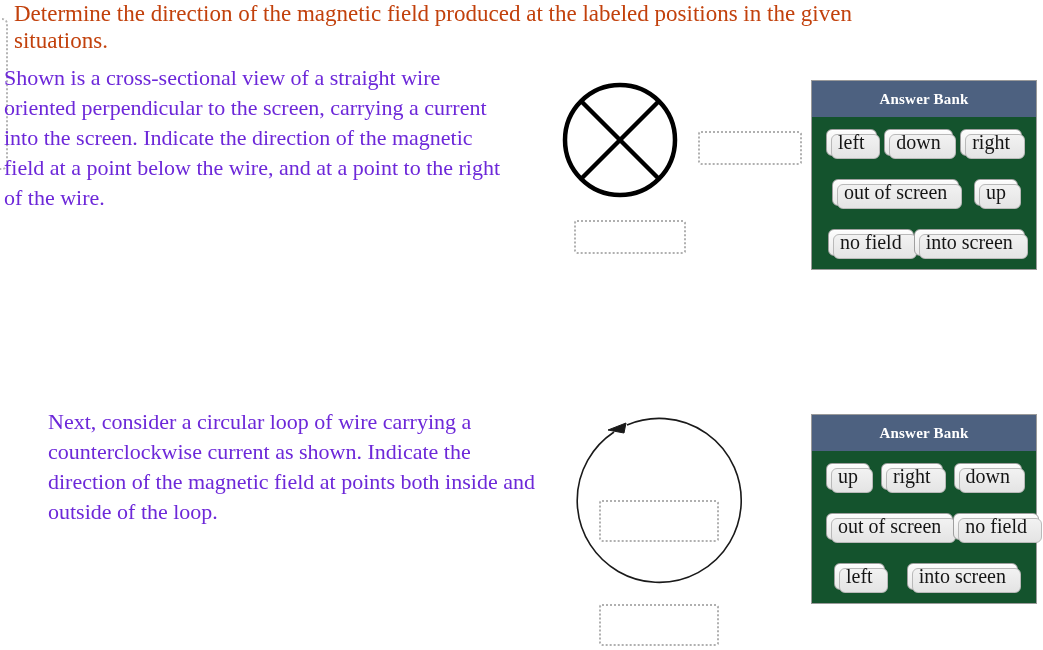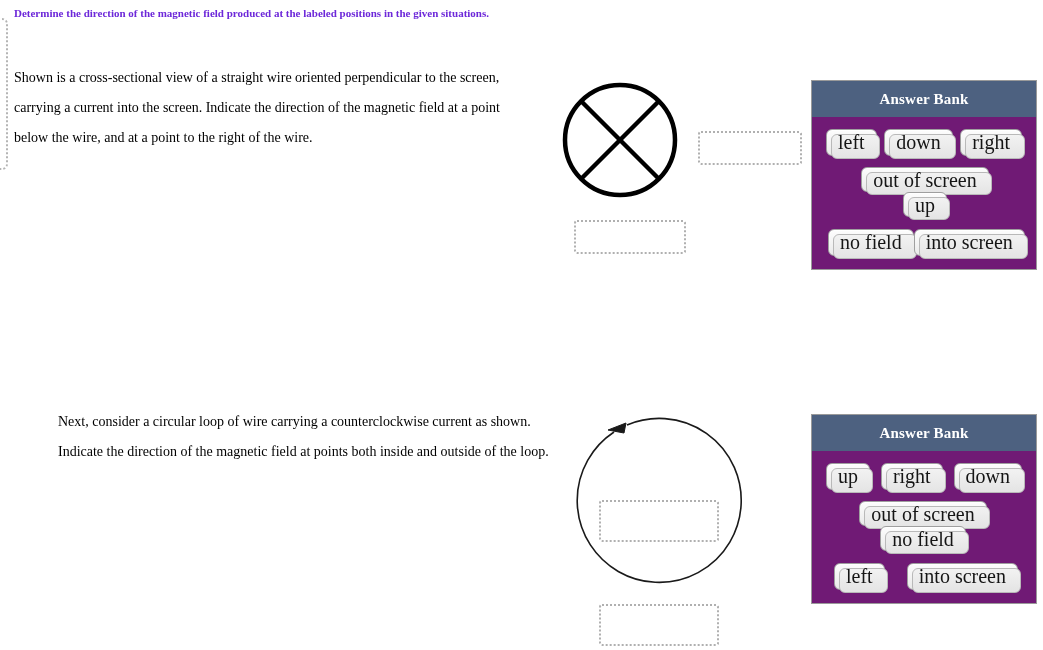--- a/index.html
+++ b/index.html
@@ -29,33 +29,32 @@
     border-radius: 6px;
     background: transparent;
   }
 
   
   .instruction {
     position: absolute;
     left: 14px;
     top: 0px;
     width: 860px;
-    font-size: 11px;
+    font-size: 23px;
     line-height: 27px;
+    color: #c2410c;
+  }
+
+  .stem {
+    position: absolute;
+    left: 4px;
+    width: 500px;
+    font-size: 22px;
+    line-height: 30px;
     color: #6d28d9;
-    font-weight: bold;
-  }
-
-  .stem {
-    position: absolute;
-    left: 14px;
-    width: 500px;
-    font-size: 14px;
-    line-height: 30px;
-    color: #000000;
   }
   .stem-1 { top: 63px; }
   .stem-2 { top: 407px; margin-left: 44px; }
 
   
   .figure {
     position: absolute;
   }
   .fig-1 { left: 556px; top: 80px; width: 250px; height: 190px; }
   .fig-2 { left: 556px; top: 408px; width: 250px; height: 242px; }
@@ -71,21 +70,21 @@
   }
   .dz-1a { left: 698px; top: 131px; width: 104px; height: 34px; }
   .dz-1b { left: 574px; top: 220px; width: 112px; height: 34px; }
   .dz-2a { left: 599px; top: 500px; width: 120px; height: 42px; }
   .dz-2b { left: 599px; top: 604px; width: 120px; height: 42px; }
 
   
   .answer-bank {
     position: absolute;
     width: 226px;
-    background: #701a75;
+    background: #14532d;
     border: 1px solid #9a9a9a;
   }
   .bank-1 { left: 811px; top: 80px; height: 190px; }
   .bank-2 { left: 811px; top: 414px; height: 190px; }
 
   .bank-header {
     height: 36px;
     background: #4d6180;
     color: #ffffff;
     font-size: 15px;
@@ -101,21 +100,21 @@
     padding: 0;
     height: calc(100% - 36px);
   }
 
   .bank-row {
     display: flex;
     align-items: center;
     height: 50px;
   }
   .row-spread  { justify-content: space-between; padding: 0 14px; }
-  .row-pair-a  { justify-content: space-between; padding: 0 14px; flex-direction: column; }
+  .row-pair-a  { justify-content: space-between; padding: 0 14px; }
   .row-pair-b  { justify-content: space-between; padding: 0 18px; }
 
   
   .chip {
     position: relative;
     display: inline-flex;
     align-items: center;
     justify-content: center;
     height: 27px;
     padding: 0 11px;

